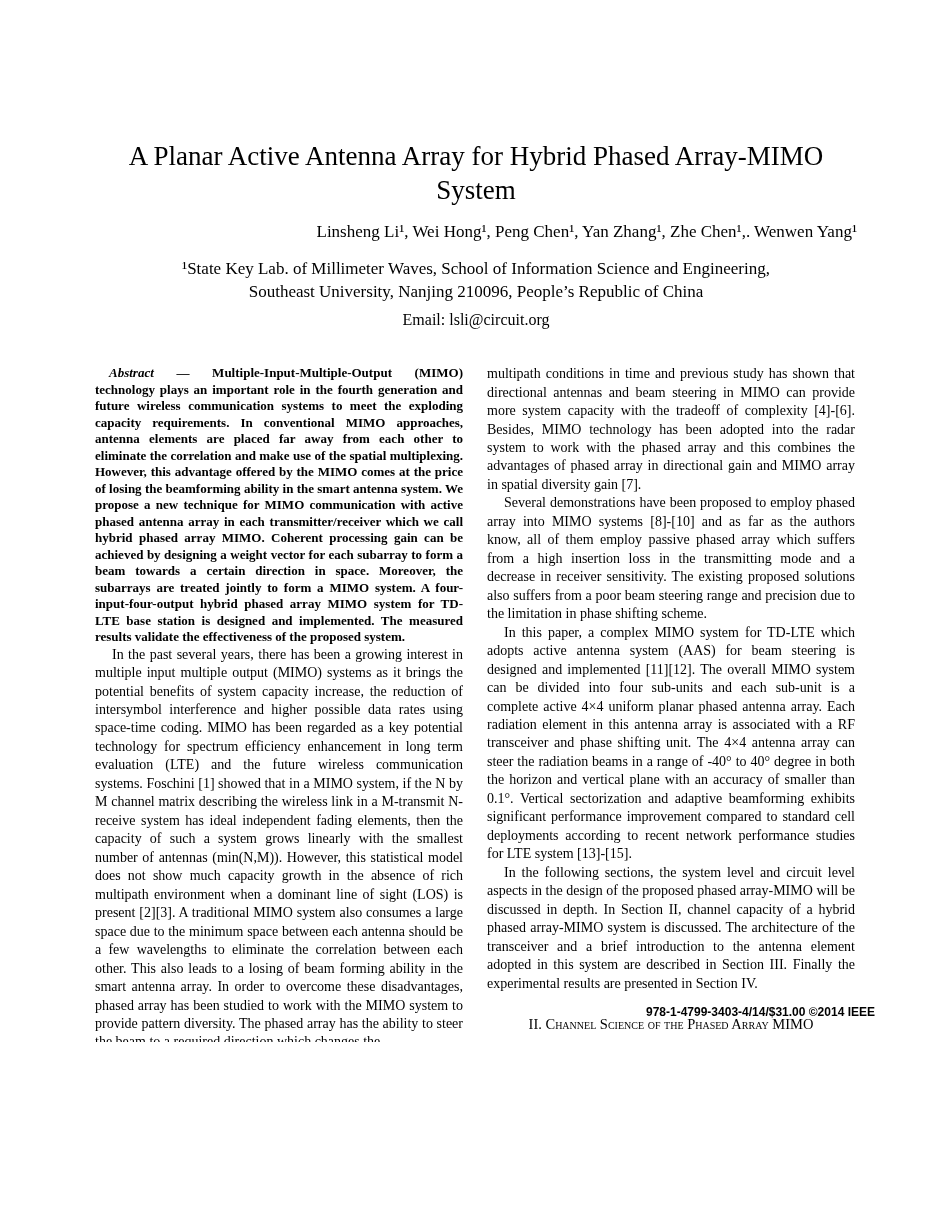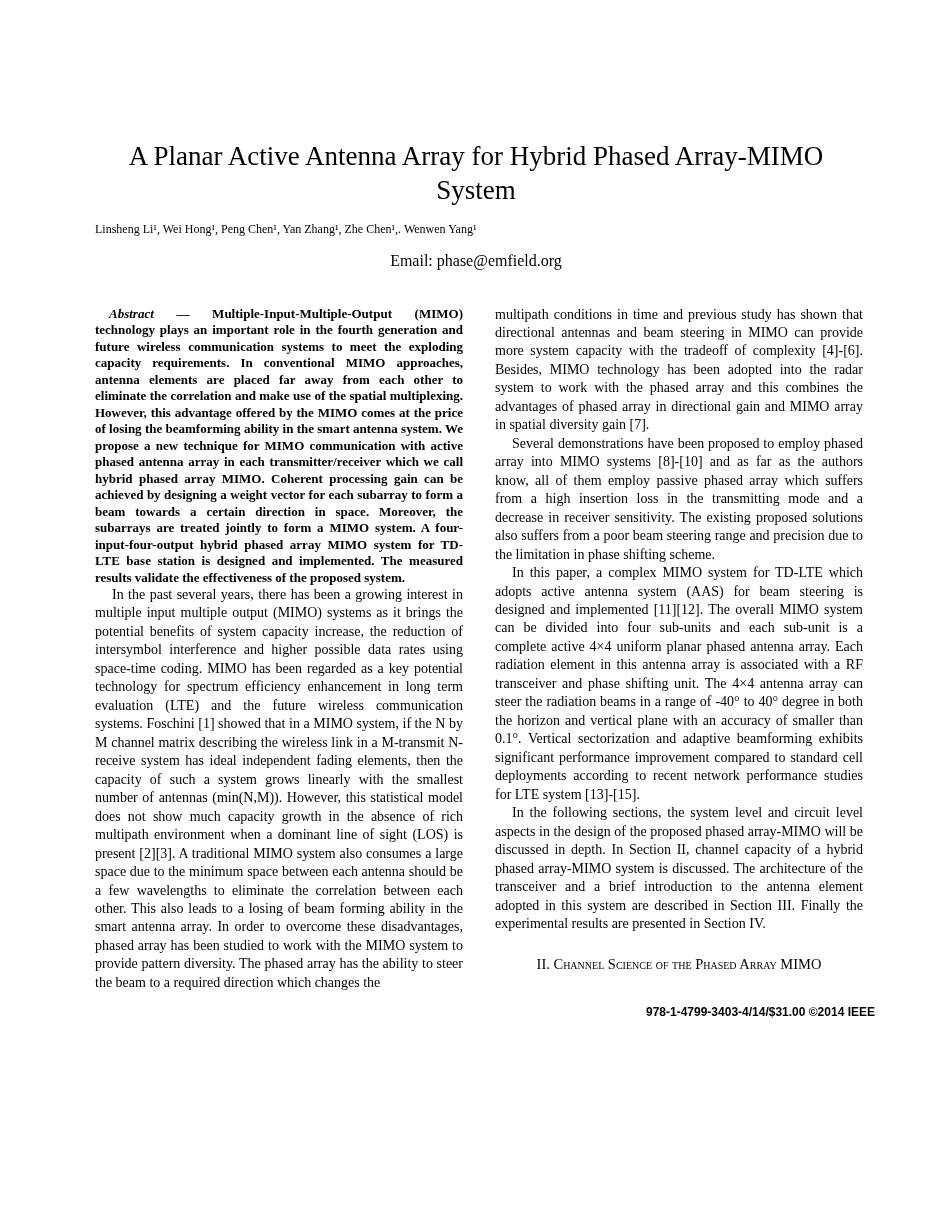--- a/index.html
+++ b/index.html
@@ -20,38 +20,38 @@
     width: 762px;
   }
   .title {
     font-size: 27px;
     font-weight: 400;
     line-height: 1.25;
     text-align: center;
     margin-bottom: 14px;
   }
   .authors {
-    font-size: 12px;
-    text-align: left;
+    font-size: 17px;
+    text-align: right;
     margin-bottom: 15px;
   }
   .affiliation {
     font-size: 17px;
     line-height: 1.4;
     text-align: center;
     margin-bottom: 7px;
   }
   .email {
     font-size: 16px;
     text-align: center;
     margin-bottom: 36px;
   }
   .columns {
     display: flex;
-    gap: 32px;
+    gap: 24px;
   }
   .col {
     width: 368px;
     flex: 0 0 368px;
   }
   .abstract, .index-terms {
     font-size: 13px;
     line-height: 1.27;
     font-weight: 700;
     text-align: justify;
@@ -84,22 +84,24 @@
 </head>
 <body>
 
 <div class="page">
   <div class="content">
 
     <header>
       <h1 class="title">A Planar Active Antenna Array for Hybrid Phased Array-MIMO System</h1>
       <div class="authors">Linsheng Li¹, Wei Hong¹, Peng Chen¹, Yan Zhang¹, Zhe Chen¹,. Wenwen Yang¹</div>
       <div class="affiliation">
+        <div>¹State Key Lab. of Millimeter Waves, School of Information Science and Engineering,</div>
+        <div>Southeast University, Nanjing 210096, People’s Republic of China</div>
       </div>
-      <div class="email">Email: phase@emfield.org</div>
+      <div class="email">Email: lsli@circuit.org</div>
     </header>
 
     <div class="columns">
 
       <div class="col">
         <p class="abstract"><span class="label-ital">Abstract</span><span> — </span><span>Multiple-Input-Multiple-Output (MIMO) technology plays an important role in the fourth generation and future wireless communication systems to meet the exploding capacity requirements. In conventional MIMO approaches, antenna elements are placed far away from each other to eliminate the correlation and make use of the spatial multiplexing. However, this advantage offered by the MIMO comes at the price of losing the beamforming ability in the smart antenna system. We propose a new technique for MIMO communication with active phased antenna array in each transmitter/receiver which we call hybrid phased array MIMO. Coherent processing gain can be achieved by designing a weight vector for each subarray to form a beam towards a certain direction in space. Moreover, the subarrays are treated jointly to form a MIMO system. A four-input-four-output hybrid phased array MIMO system for TD-LTE base station is designed and implemented. The measured results validate the effectiveness of the proposed system.</span></p>
         <p class="body-par indent">In the past several years, there has been a growing interest in multiple input multiple output (MIMO) systems as it brings the potential benefits of system capacity increase, the reduction of intersymbol interference and higher possible data rates using space-time coding. MIMO has been regarded as a key potential technology for spectrum efficiency enhancement in long term evaluation (LTE) and the future wireless communication systems. Foschini [1] showed that in a MIMO system, if the N by M channel matrix describing the wireless link in a M-transmit N-receive system has ideal independent fading elements, then the capacity of such a system grows linearly with the smallest number of antennas (min(N,M)). However, this statistical model does not show much capacity growth in the absence of rich multipath environment when a dominant line of sight (LOS) is present [2][3]. A traditional MIMO system also consumes a large space due to the minimum space between each antenna should be a few wavelengths to eliminate the correlation between each other. This also leads to a losing of beam forming ability in the smart antenna array. In order to overcome these disadvantages, phased array has been studied to work with the MIMO system to provide pattern diversity. The phased array has the ability to steer the beam to a required direction which changes the</p>
       </div>
 
       <div class="col">

